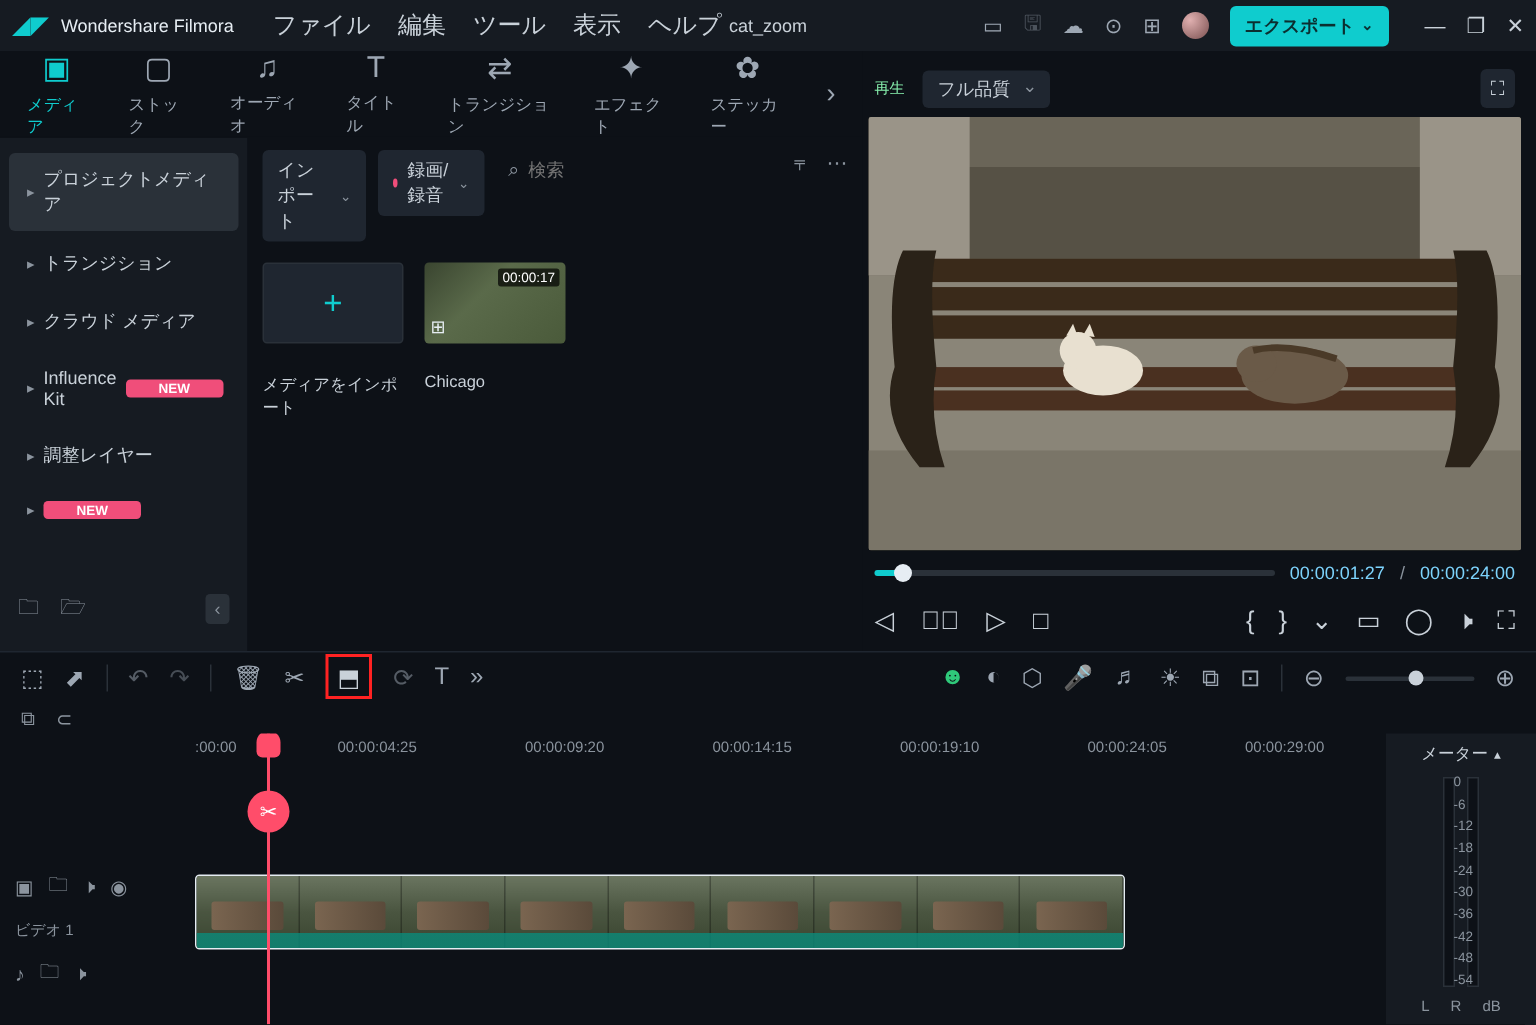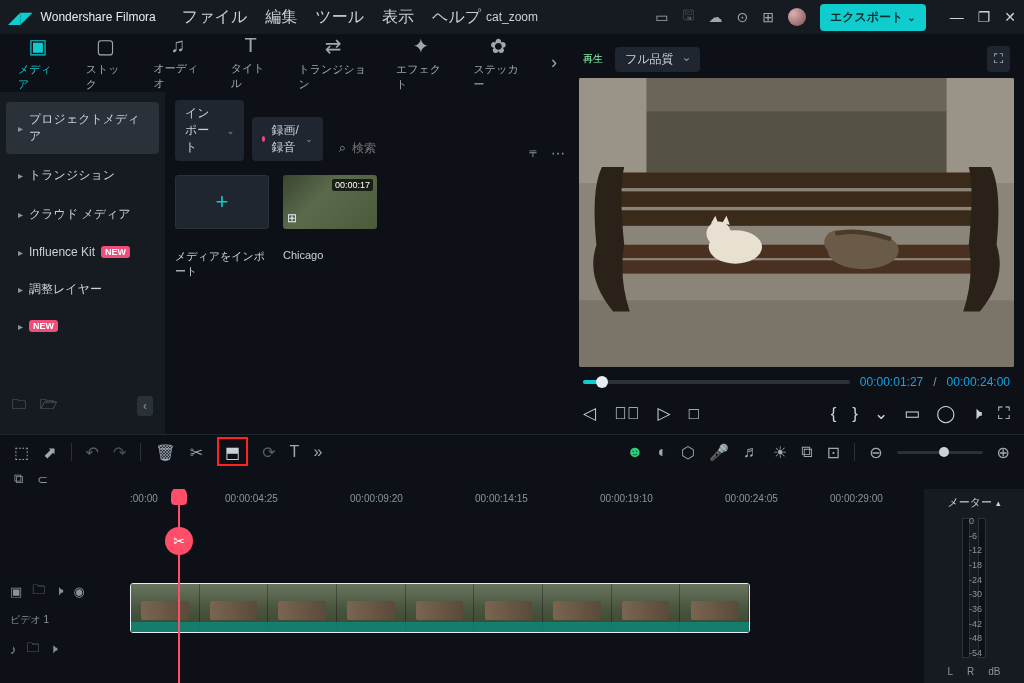--- a/index.html
+++ b/index.html
@@ -21,26 +21,26 @@
 .tabbar{height:58px;display:flex;align-items:center;padding:0 18px;gap:28px;border-bottom:1px solid #0d1117}
 .tab{display:flex;flex-direction:column;align-items:center;gap:4px;cursor:pointer;color:#9da7b3;font-size:11px}
 .tab.active{color:#0fccce}
 .tab .ti{font-size:20px}
 .tab-more{margin-left:auto;color:#9da7b3;font-size:18px;cursor:pointer}
 .panel{flex:1;display:flex}
 .sidebar{width:165px;background:#161b22;padding:8px 0;display:flex;flex-direction:column}
 .side-item{padding:9px 12px;font-size:12px;color:#c9d1d9;cursor:pointer;display:flex;align-items:center;gap:6px;margin:2px 6px;border-radius:4px}
 .side-item.active{background:#2a3139}
 .side-item .chev{font-size:10px;color:#8b949e}
-.badge{background:#f04e7a;color:#fff;font-size:9px;padding:1px 4px;border-radius:3px;font-weight:600}
+.badge{background:#f04e7a;color:#fff;font-size:9px;padding:1px 22px;border-radius:3px;font-weight:600}
 .side-foot{margin-top:auto;display:flex;gap:14px;padding:8px 12px;align-items:center}
 .side-foot .ico{color:#8b949e;font-size:14px;cursor:pointer}
 .side-foot .collapse{margin-left:auto;background:#2a3139;padding:3px 6px;border-radius:3px;color:#8b949e;cursor:pointer}
 .content{flex:1;background:#0d1117;padding:8px 10px;display:flex;flex-direction:column}
-.content-toolbar{display:flex;align-items:flex-end;gap:8px;margin-bottom:10px}
+.content-toolbar{display:flex;align-items:flex-start;gap:8px;margin-bottom:10px}
 .dd{background:#1f2630;padding:5px 10px;border-radius:4px;font-size:12px;color:#c9d1d9;display:flex;align-items:center;gap:6px;cursor:pointer}
 .dd .arrow{font-size:9px;color:#8b949e}
 .reddot{width:6px;height:6px;border-radius:50%;background:#f04e7a}
 .search{flex:1;display:flex;align-items:center;gap:6px;background:transparent;padding:5px 8px}
 .search .sico{color:#8b949e;font-size:13px}
 .search input{background:transparent;border:none;color:#c9d1d9;font-size:12px;outline:none;flex:1}
 .ct-ico{color:#8b949e;font-size:14px;cursor:pointer;margin-left:6px}
 .media-grid{display:flex;gap:14px;padding-top:4px}
 .media-card{width:94px;text-align:left;cursor:pointer}
 .thumb{width:94px;height:54px;background:#1f2630;border-radius:3px;display:flex;align-items:center;justify-content:center;position:relative;overflow:hidden}
@@ -54,21 +54,21 @@
 .preview-head{display:flex;align-items:center;gap:12px;padding:6px 4px}
 .preview-head .lbl{font-size:10px;color:#86efac}
 .qual{background:#1f2630;padding:4px 26px 4px 10px;border-radius:4px;font-size:12px;position:relative;cursor:pointer}
 .qual::after{content:"⌄";position:absolute;right:8px;top:3px;color:#8b949e}
 .snap{margin-left:auto;background:#1f2630;padding:5px 7px;border-radius:4px;color:#c9d1d9;font-size:13px;cursor:pointer}
 .preview{flex:1;background:#000;border-radius:2px;overflow:hidden;position:relative}
 .progress-row{display:flex;align-items:center;gap:10px;padding:8px 4px}
 .pbar{flex:1;height:4px;background:#2a3139;border-radius:2px;position:relative}
 .pbar-fill{position:absolute;left:0;top:0;height:100%;width:7%;background:#0fccce;border-radius:2px}
 .pbar-thumb{position:absolute;left:7%;top:50%;transform:translate(-50%,-50%);width:12px;height:12px;background:#e6edf3;border-radius:50%}
-.tcode{font-size:12px;color:#0ea5e9}
+.tcode{font-size:12px;color:#7dd3fc}
 .tsep{color:#8b949e}
 .controls{display:flex;align-items:center;gap:18px;padding:6px 4px 10px}
 .cbtn{color:#c9d1d9;font-size:17px;cursor:pointer}
 .controls .right-ctrls{margin-left:auto;display:flex;align-items:center;gap:16px}
 .timeline{height:249px;background:#0d1117;display:flex;flex-direction:column;border-top:1px solid #1f2630}
 .tl-toolbar{height:40px;display:flex;align-items:center;padding:0 14px;gap:14px}
 .tl-ico{color:#9da7b3;font-size:16px;cursor:pointer}
 .tl-sep{width:1px;height:18px;background:#2a3139}
 .crop-box{border:2px solid #ff2222;padding:4px 6px 2px;position:relative;top:-1px}
 .crop-box .tl-ico{color:#c9d1d9}

